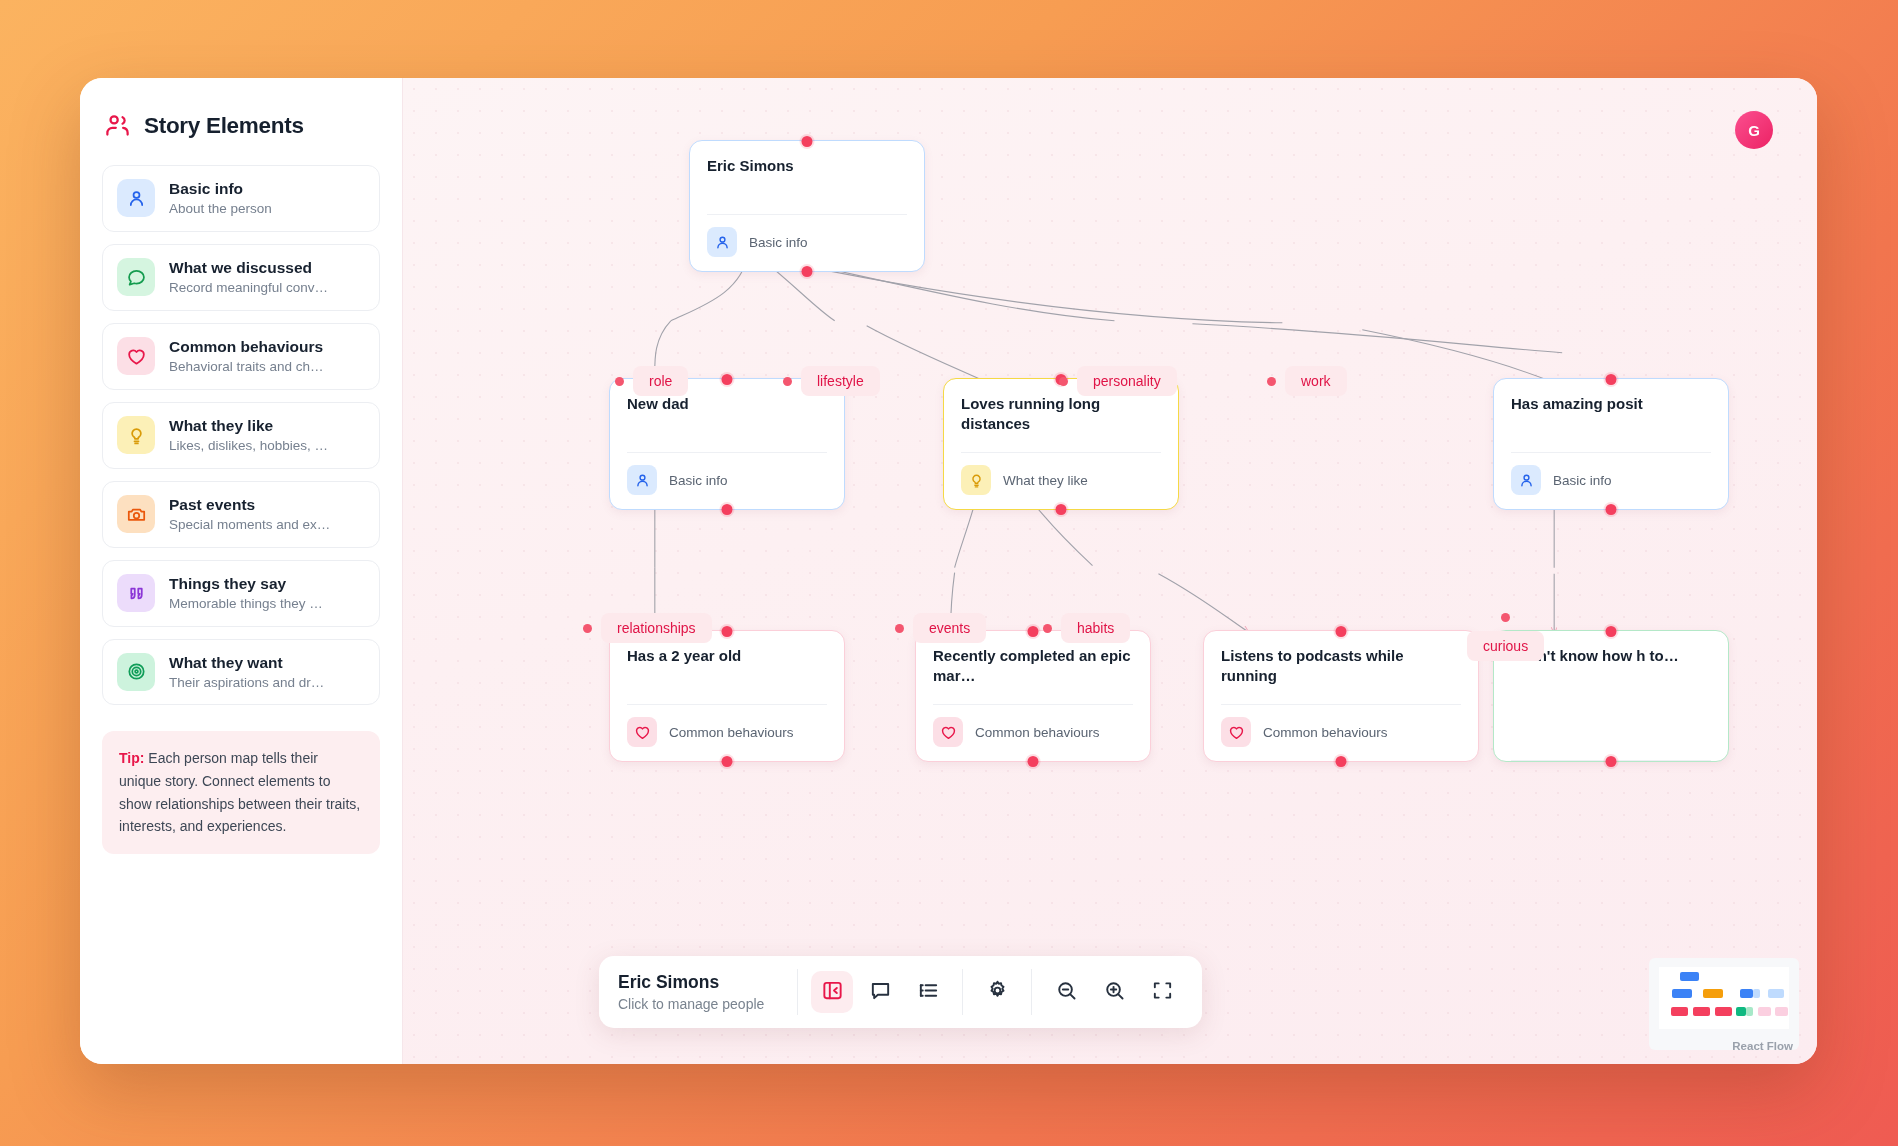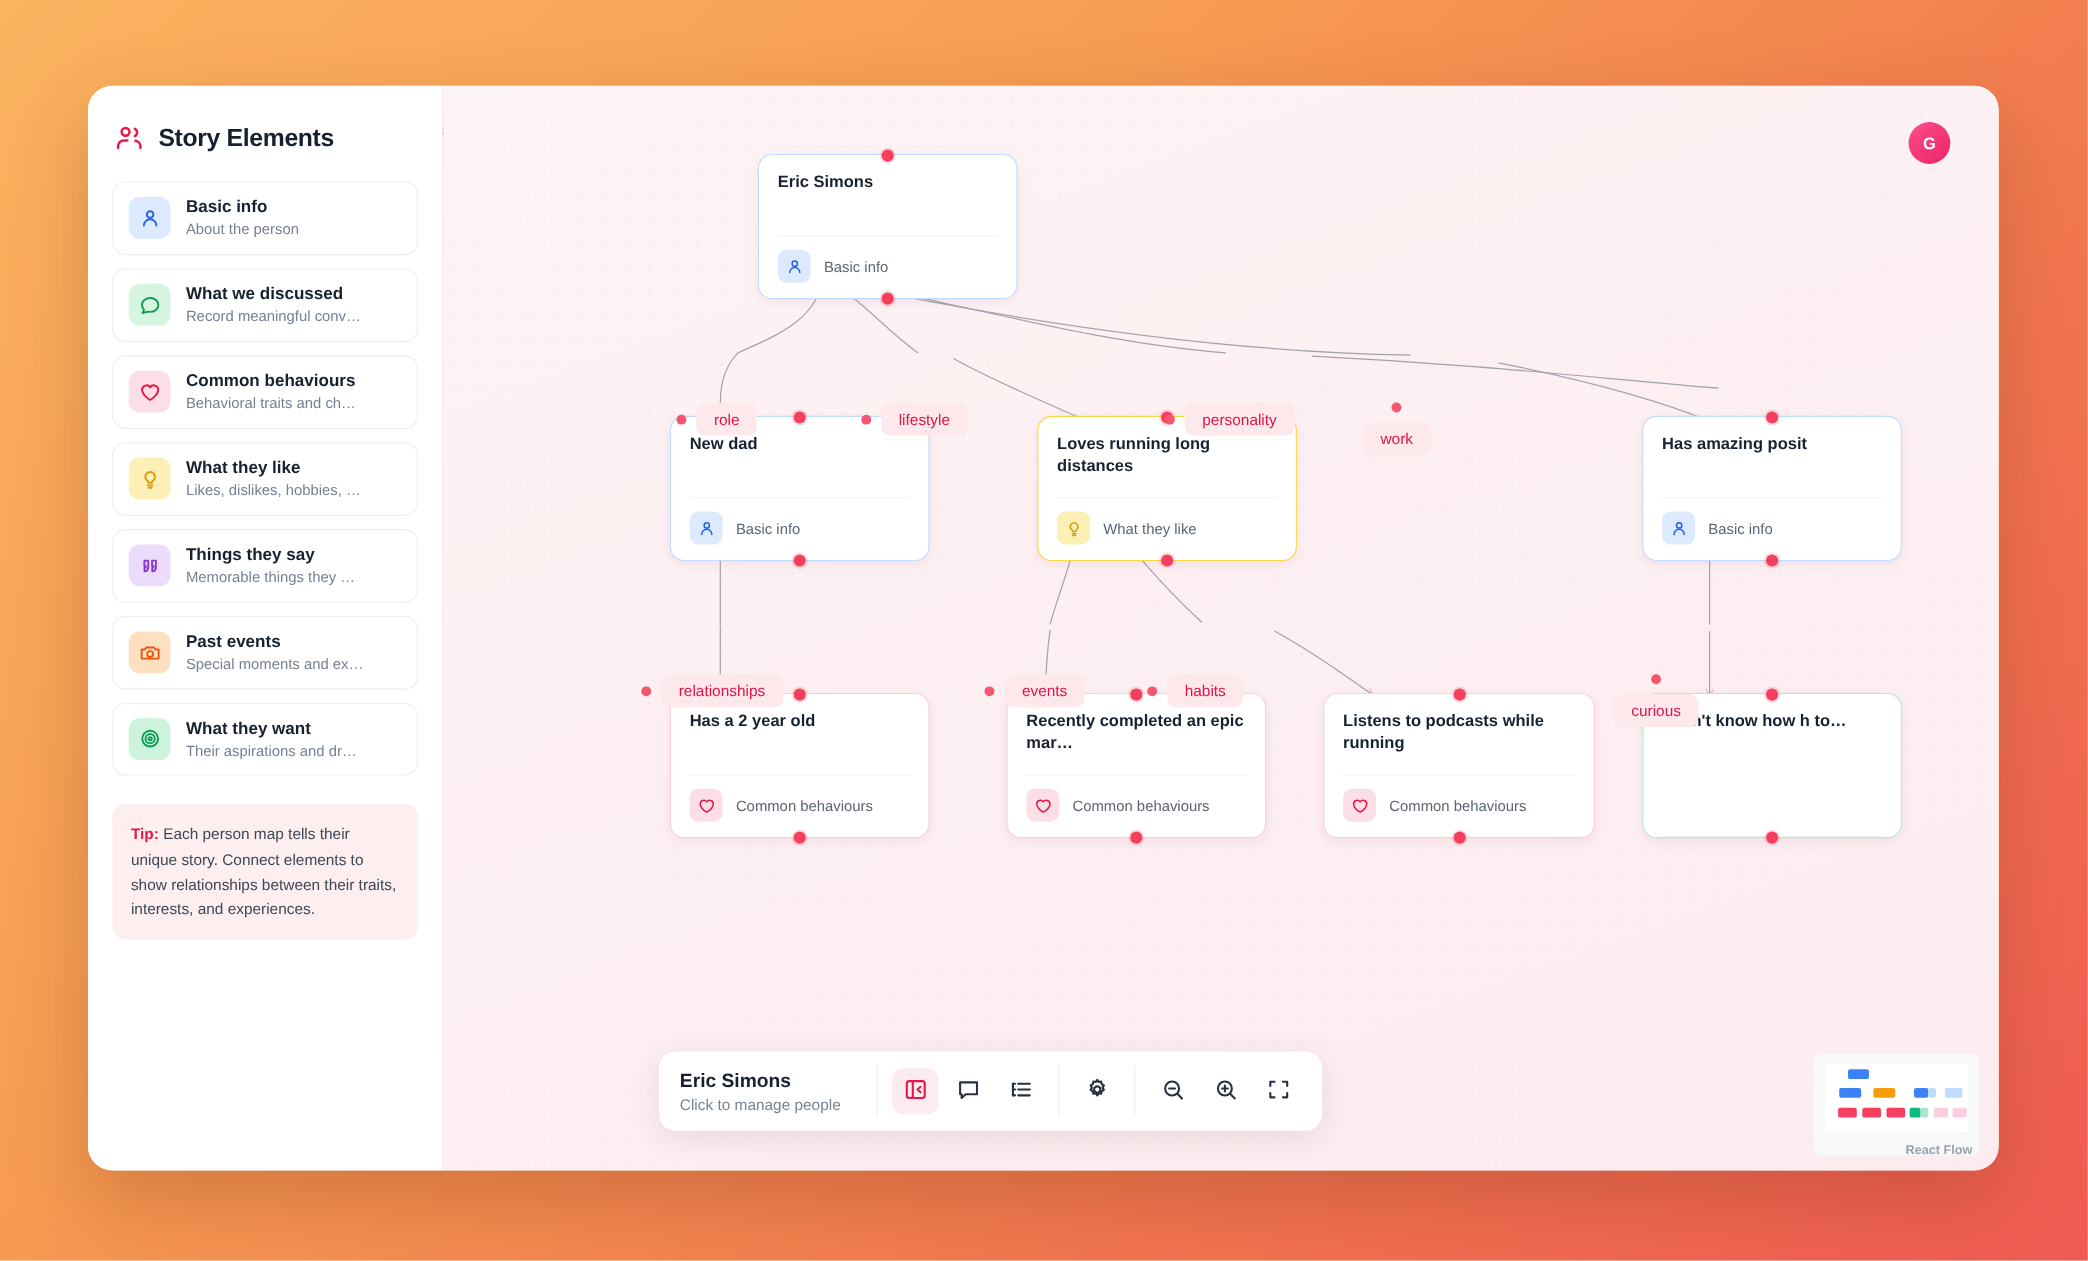--- a/index.html
+++ b/index.html
@@ -233,41 +233,41 @@
               <path d="M9.7 18.6h4.6"></path>
               <path d="M10.4 21h3.2"></path>
             </svg>
           </span>
           <span class="elem-text">
             <span class="elem-title" style="display:block">What they like</span>
             <span class="elem-sub" style="display:block">Likes, dislikes, hobbies, …</span>
           </span>
         </div>
         <div class="elem-item">
+          <span class="elem-icon" style="background:#fde0c0">
+            <svg viewBox="0 0 24 24" fill="none" stroke="#ea580c" stroke-width="2" stroke-linecap="round" stroke-linejoin="round">
+              <path d="M3.2 8.6h3.3l1.5-2.2h8l1.5 2.2h3.3v9.4H3.2Z"></path>
+              <circle cx="12" cy="13.3" r="3.1"></circle>
+            </svg>
+          </span>
+          <span class="elem-text">
+            <span class="elem-title" style="display:block">Past events</span>
+            <span class="elem-sub" style="display:block">Special moments and ex…</span>
+          </span>
+        </div>
+        <div class="elem-item">
           <span class="elem-icon" style="background:#ecdcfb">
             <svg viewBox="0 0 24 24" fill="none" stroke="#8b36d6" stroke-width="2" stroke-linecap="round" stroke-linejoin="round">
               <path d="M10 6.5v6.8c0 2.4-1.6 4.2-3.8 4.2V14c1 0 1.5-.5 1.5-1.6H6V6.5Z"></path>
               <path d="M18 6.5v6.8c0 2.4-1.6 4.2-3.8 4.2V14c1 0 1.5-.5 1.5-1.6H14V6.5Z"></path>
             </svg>
           </span>
           <span class="elem-text">
             <span class="elem-title" style="display:block">Things they say</span>
             <span class="elem-sub" style="display:block">Memorable things they …</span>
-          </span>
-        </div>
-        <div class="elem-item">
-          <span class="elem-icon" style="background:#fde0c0">
-            <svg viewBox="0 0 24 24" fill="none" stroke="#ea580c" stroke-width="2" stroke-linecap="round" stroke-linejoin="round">
-              <path d="M3.2 8.6h3.3l1.5-2.2h8l1.5 2.2h3.3v9.4H3.2Z"></path>
-              <circle cx="12" cy="13.3" r="3.1"></circle>
-            </svg>
-          </span>
-          <span class="elem-text">
-            <span class="elem-title" style="display:block">Past events</span>
-            <span class="elem-sub" style="display:block">Special moments and ex…</span>
           </span>
         </div>
         <div class="elem-item">
           <span class="elem-icon" style="background:#cdf3dd">
             <svg viewBox="0 0 24 24" fill="none" stroke="#0f9d58" stroke-width="2" stroke-linecap="round" stroke-linejoin="round">
               <circle cx="12" cy="12" r="8.2"></circle>
               <circle cx="12" cy="12" r="4.8"></circle>
               <circle cx="12" cy="12" r="1.6"></circle>
             </svg>
           </span>
@@ -412,21 +412,21 @@
           <div class="node-foot">
             <span class="elem-icon" style="background:#fcdfe6">
               <svg viewBox="0 0 24 24" fill="none" stroke="#e8174a" stroke-width="2" stroke-linecap="round" stroke-linejoin="round">
                 <path d="M12 20.2S3.6 15 3.6 9.6A4.6 4.6 0 0 1 12 7a4.6 4.6 0 0 1 8.4 2.6c0 5.4-8.4 10.6-8.4 10.6Z"></path>
               </svg>
             </span>
             <span class="node-foot-label">Common behaviours</span>
           </div>
           <span class="handle bottom"></span>
         </div>
-        <div class="node" style="left: 800px; top: 552px; width: 247px; height: 132px; border: 1.6px solid rgb(251, 207, 217);">
+        <div class="node" style="left: 800px; top: 552px; width: 276px; height: 132px; border: 1.6px solid rgb(251, 207, 217);">
           <span class="handle top"></span>
           <div class="node-title">Listens to podcasts while running</div>
           <div class="node-divider"></div>
           <div class="node-foot">
             <span class="elem-icon" style="background:#fcdfe6">
               <svg viewBox="0 0 24 24" fill="none" stroke="#e8174a" stroke-width="2" stroke-linecap="round" stroke-linejoin="round">
                 <path d="M12 20.2S3.6 15 3.6 9.6A4.6 4.6 0 0 1 12 7a4.6 4.6 0 0 1 8.4 2.6c0 5.4-8.4 10.6-8.4 10.6Z"></path>
               </svg>
             </span>
             <span class="node-foot-label">Common behaviours</span>
@@ -446,21 +446,21 @@
           <span class="edge-pill">role</span>
         </div>
         <div class="edge-label" style="left: 380px; top: 288px;">
           <span class="edge-dot"></span>
           <span class="edge-pill">lifestyle</span>
         </div>
         <div class="edge-label" style="left: 656px; top: 288px;">
           <span class="edge-dot"></span>
           <span class="edge-pill">personality</span>
         </div>
-        <div class="edge-label" style="left: 836px; top: 288px; flex-direction: column;">
+        <div class="edge-label" style="left: 864px; top: 288px;">
           <span class="edge-dot"></span>
           <span class="edge-pill">work</span>
         </div>
         <div class="edge-label" style="left: 180px; top: 535px;">
           <span class="edge-dot"></span>
           <span class="edge-pill">relationships</span>
         </div>
         <div class="edge-label" style="left: 492px; top: 535px;">
           <span class="edge-dot"></span>
           <span class="edge-pill">events</span>

